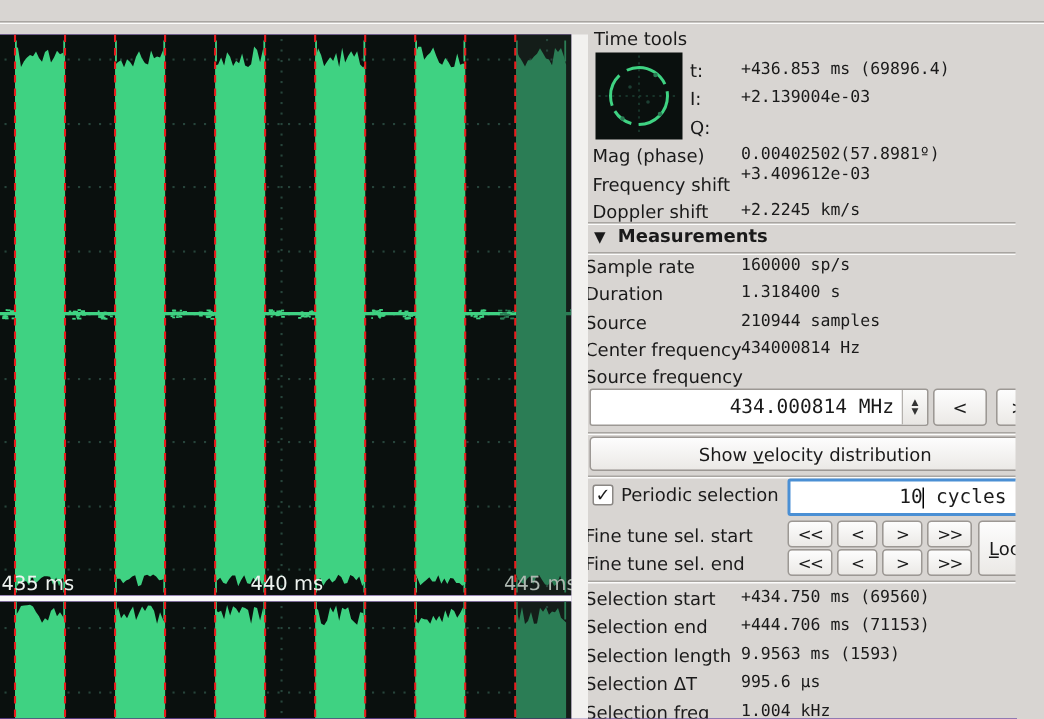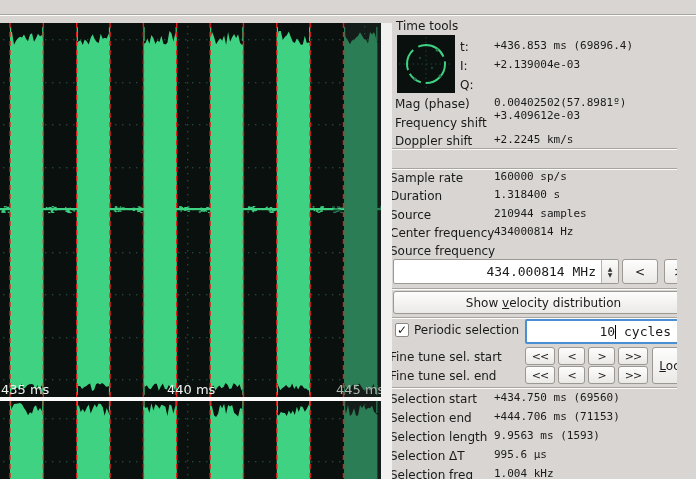--- a/index.html
+++ b/index.html
@@ -1050,20 +1050,24 @@
   <div class="abs lbl" style="left:68px;top:78px;">Q:</div>
   <div class="val" style="top:77px;margin-top:32px;">+3.409612e-03</div>
 
   <div class="abs lbl" style="left:3px;top:97px;">Mag (phase)</div>
   <div class="val" style="top:96px;">0.00402502(57.8981º)</div>
   <div class="abs lbl" style="left:3px;top:116px;">Frequency shift</div>
   <div class="abs lbl" style="left:3px;top:134px;">Doppler shift</div>
   <div class="val" style="top:133px;">+2.2245 km/s</div>
 
   <div class="groove" style="left:0;top:148px;width:304px;"></div>
+  <div class="abs hdr" style="left:4px;top:150px;">
+    <span style="font-size:10px;">▼</span>
+    <span style="margin-left:4px;">Measurements</span>
+  </div>
   <div class="groove" style="left:0;top:168px;width:304px;"></div>
 
   <div class="plabel" style="top:171px;">Sample rate</div>
   <div class="val" style="top:170px;">160000 sp/s</div>
   <div class="plabel" style="top:189px;">Duration</div>
   <div class="val" style="top:188px;">1.318400 s</div>
   <div class="plabel" style="top:208px;">Source</div>
   <div class="val" style="top:207px;">210944 samples</div>
   <div class="plabel" style="top:226px;">Center frequency</div>
   <div class="val" style="top:225px;">434000814 Hz</div>

